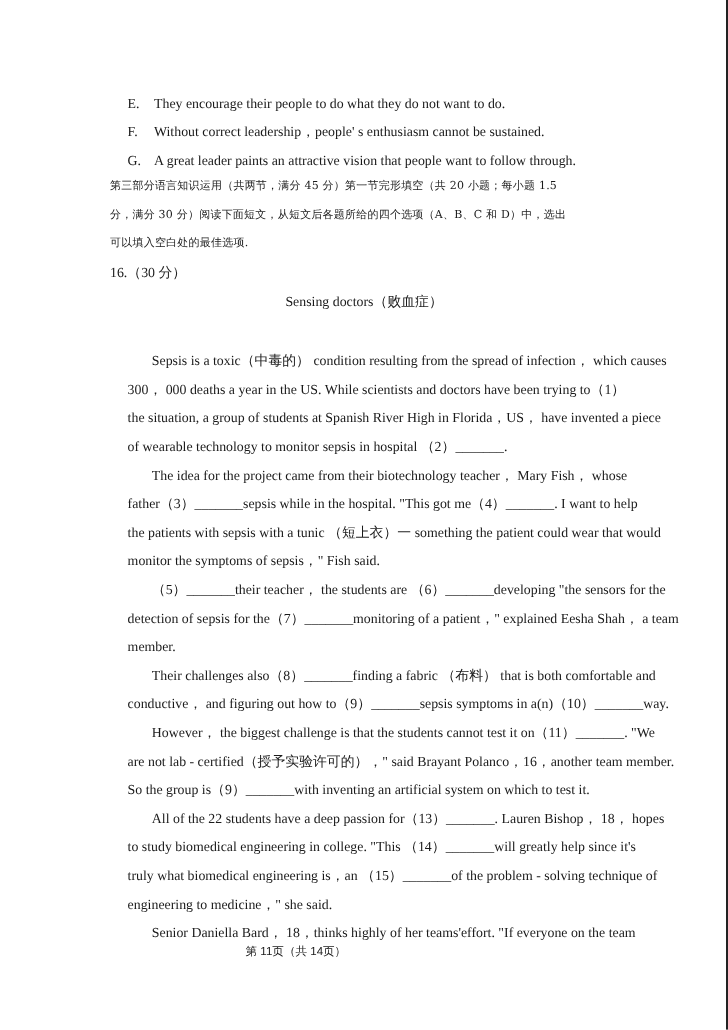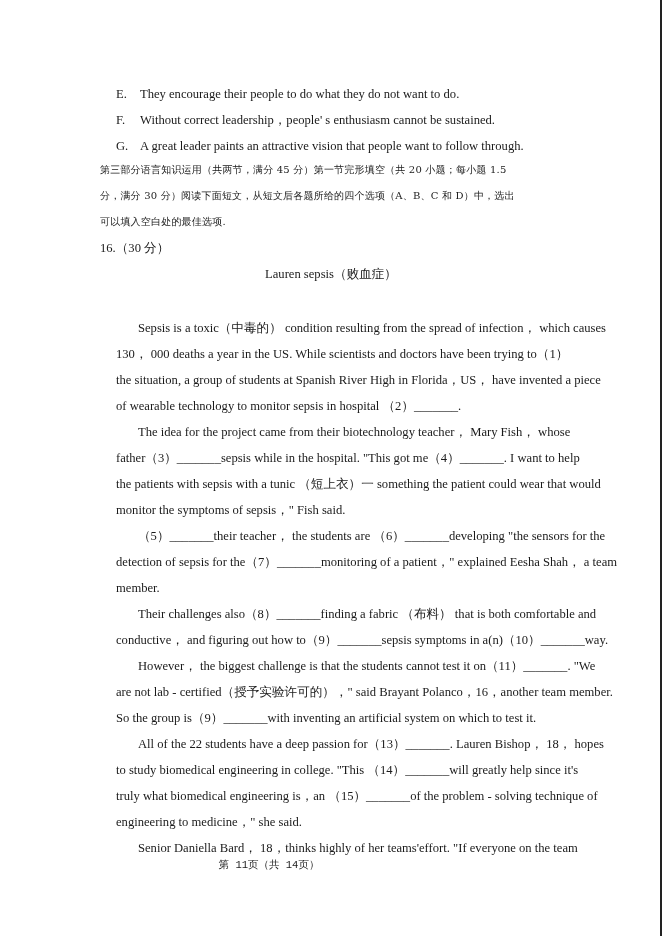--- a/index.html
+++ b/index.html
@@ -8,46 +8,46 @@
     font-family: "Liberation Serif", "DejaVu Serif", serif; color: #1a1a1a;
   }
   .right-border { position: absolute; top: 0; right: 0; width: 2px; height: 936px; background: #222; }
   .line { position: absolute; left: 0; white-space: nowrap; font-size: 12.6px; line-height: 16px; }
   .opt { left: 116px; }
   .opt .lbl { display: inline-block; width: 24px; }
   .cn { font-weight: normal; font-size: 10px; left: 100px; font-family: "DejaVu Serif", serif; letter-spacing: 0.2px; }
   .qnum { left: 100px; }
   .title { left: 0; width: 662px; text-align: center; }
   .p { left: 116px; width: 446px; }
-  .footer { left: 0; width: 538px; text-align: center; font-size: 10.5px; font-family: Liberation Mono, monospace; }
+  .footer { left: 0; width: 538px; text-align: center; font-size: 10.5px; font-family: Liberation Sans, sans-serif; }
 </style>
 </head>
 <body>
 
 <div class="right-border"></div>
 
 <div>
   <div class="line opt" style="top:86px;"><span class="lbl">E.</span><span>They encourage their people to do what they do not want to do.</span></div>
   <div class="line opt" style="top:112px;"><span class="lbl">F.</span><span>Without correct leadership，people' s enthusiasm cannot be sustained.</span></div>
   <div class="line opt" style="top:138px;"><span class="lbl">G.</span><span>A great leader paints an attractive vision that people want to follow through.</span></div>
 </div>
 
 <div>
   <div class="line cn" style="top:162px;">第三部分语言知识运用（共两节，满分 45 分）第一节完形填空（共 20 小题；每小题 1.5</div>
   <div class="line cn" style="top:188px;">分，满分 30 分）阅读下面短文，从短文后各题所给的四个选项（A、B、C 和 D）中，选出</div>
   <div class="line cn" style="top:214px;">可以填入空白处的最佳选项.</div>
 </div>
 
 <div class="line qnum" style="top:240px;">16.（30 分）</div>
 
-<div class="line title" style="top:266px;">Lauren sepsis（败血症）</div>
+<div class="line title" style="top:266px;">Sensing doctors（败血症）</div>
 
 <div>
   <div class="line p" style="left:138px;top:320px;">Sepsis is a toxic（中毒的） condition resulting from the spread of infection， which causes</div>
-  <div class="line p" style="top:346px;">130， 000 deaths a year in the US.   While scientists and doctors have been trying to（1）</div>
+  <div class="line p" style="top:346px;">300， 000 deaths a year in the US.   While scientists and doctors have been trying to（1）</div>
   <div class="line p" style="top:372px;">the situation, a group of students at Spanish River High in Florida，US， have invented a piece</div>
   <div class="line p" style="top:398px;">of wearable technology to monitor sepsis in hospital （2）_______.</div>
   <div class="line p" style="left:138px;top:424px;">The idea for the project came from their biotechnology teacher，  Mary Fish，  whose</div>
   <div class="line p" style="top:450px;">father（3）_______sepsis while in the hospital.   "This got me（4）_______.   I want to help</div>
   <div class="line p" style="top:476px;">the patients with sepsis with a tunic （短上衣）一 something the patient could wear that would</div>
   <div class="line p" style="top:502px;">monitor the symptoms of sepsis，" Fish said.</div>
   <div class="line p" style="left:138px;top:528px;">（5）_______their teacher， the students are （6）_______developing "the sensors for the</div>
   <div class="line p" style="top:554px;">detection of sepsis for the（7）_______monitoring of a patient，" explained Eesha Shah， a team</div>
   <div class="line p" style="top:580px;">member.</div>
   <div class="line p" style="left:138px;top:606px;">Their challenges also（8）_______finding a fabric （布料） that is both comfortable and</div>

